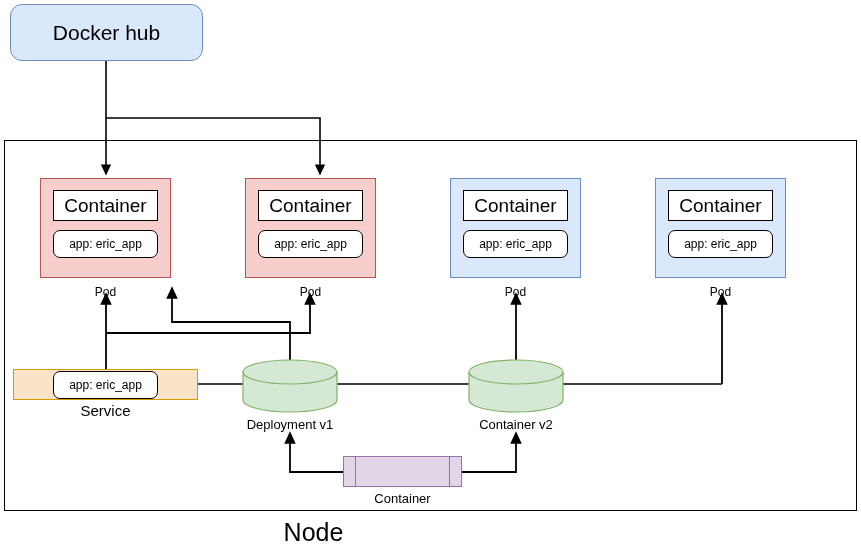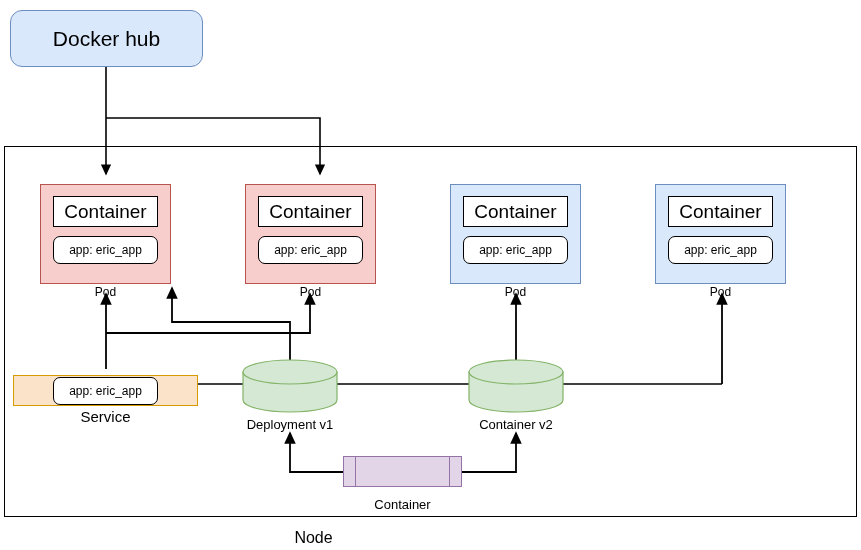--- a/index.html
+++ b/index.html
@@ -6,39 +6,39 @@
   body{
     width:861px;height:550px;
     font-family:"Liberation Sans","DejaVu Sans",sans-serif;
     color:#000000;
     position:relative;
     overflow:hidden;
   }
   #stage{position:absolute;left:0;top:0;width:861px;height:550px;}
   svg.edges{position:absolute;left:0;top:0;width:861px;height:550px;pointer-events:none;}
 
-  .node{position:absolute;box-sizing:border-box;margin-top:6px;}
+  .node{position:absolute;box-sizing:border-box;}
 
   
   .dockerhub{
     left:10px;top:4px;width:193px;height:57px;
     background:#dae8fc;border:1px solid #6c8ebf;border-radius:12px;
     display:flex;align-items:center;justify-content:center;
     font-size:21px;line-height:1;
   }
 
   
   .nodebox{
     left:4px;top:140px;width:853px;height:371px;
     background:transparent;border:1.5px solid #000000;
   }
   .nodelabel{
     left:0px;top:517px;width:627px;height:30px;
     display:flex;align-items:center;justify-content:center;
-    font-size:16px;
+    font-size:25px;
     text-align:center;
   }
 
   
   .pod{
     width:131px;height:100px;
     box-sizing:border-box;
     display:flex;flex-direction:column;align-items:center;
     padding-top:11px;
   }

